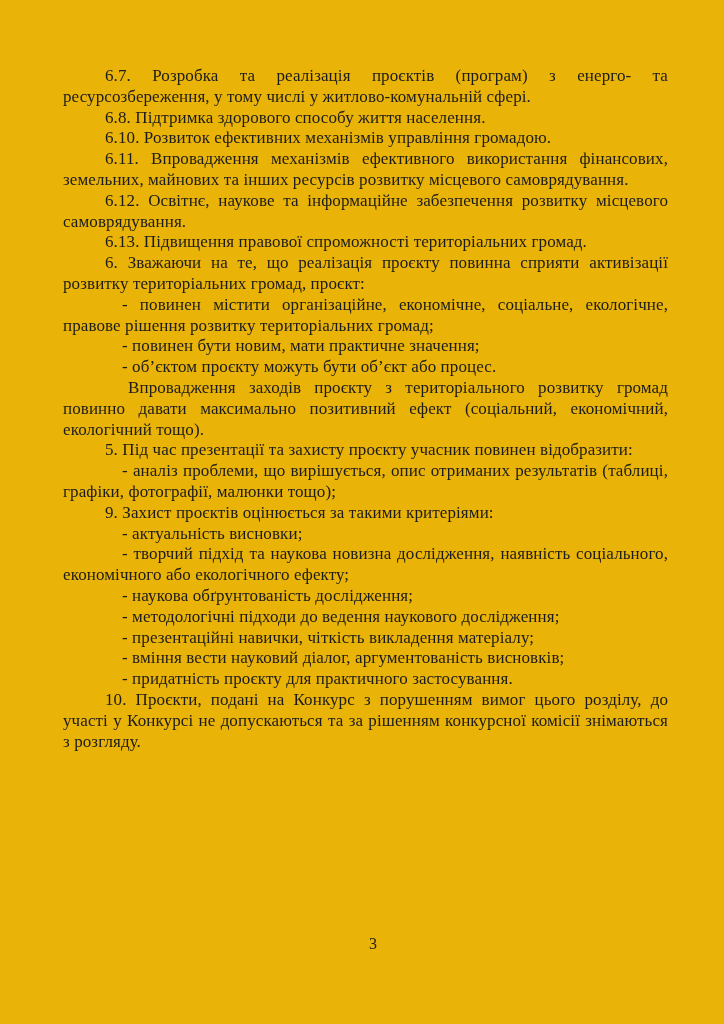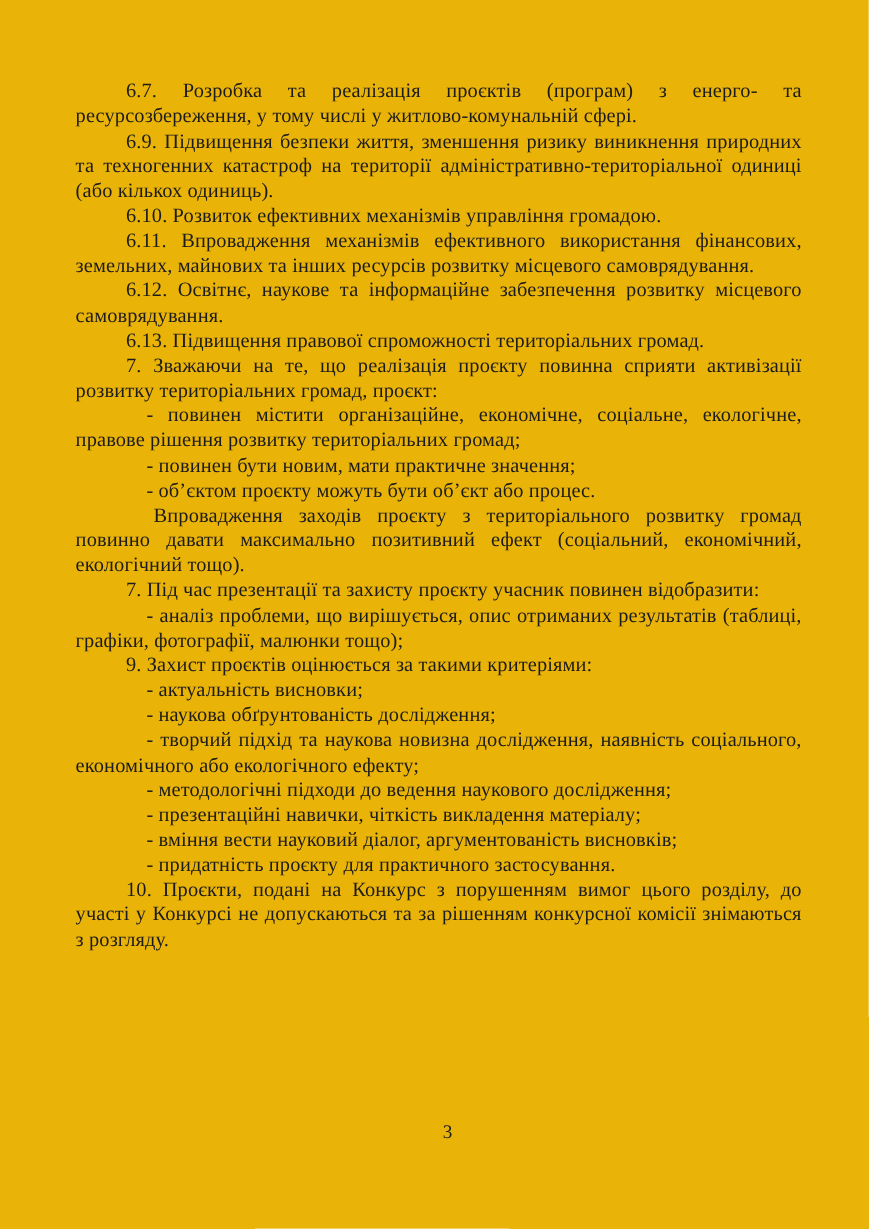--- a/index.html
+++ b/index.html
@@ -43,36 +43,36 @@
     font-size: 16px;
     line-height: 20px;
   }
 </style>
 </head>
 <body>
 
 <div class="page">
   <div class="doc-body">
       <p class="para numbered">6.7. Розробка та реалізація проєктів (програм) з енерго- та ресурсозбереження, у тому числі у житлово-комунальній сфері.</p>
-      <p class="para numbered">6.9. Підвищення безпеки життя, зменшення ризику виникнення природних та техногенних катастроф на території адміністративно-територіальної одиниці (або кількох одиниць).</p>
+      <p class="para numbered">6.8. Підтримка здорового способу життя населення.</p>
       <p class="para numbered">6.10. Розвиток ефективних механізмів управління громадою.</p>
       <p class="para numbered">6.11. Впровадження механізмів ефективного використання фінансових, земельних, майнових та інших ресурсів  розвитку місцевого самоврядування.</p>
       <p class="para numbered">6.12. Освітнє, наукове та інформаційне забезпечення розвитку місцевого самоврядування.</p>
       <p class="para numbered">6.13. Підвищення правової спроможності територіальних громад.</p>
-      <p class="para numbered">7. Зважаючи на те, що реалізація проєкту повинна сприяти активізації розвитку територіальних громад, проєкт:</p>
+      <p class="para numbered">6. Зважаючи на те, що реалізація проєкту повинна сприяти активізації розвитку територіальних громад, проєкт:</p>
       <p class="para dash">- повинен містити організаційне, економічне, соціальне, екологічне, правове рішення розвитку територіальних громад;</p>
       <p class="para dash">- повинен бути новим, мати практичне значення;</p>
       <p class="para dash">- об’єктом проєкту можуть бути об’єкт або процес.</p>
       <p class="para plain">Впровадження заходів проєкту з територіального розвитку громад повинно давати максимально позитивний ефект (соціальний, економічний, екологічний тощо).</p>
-      <p class="para numbered">7. Під час презентації та захисту проєкту учасник повинен відобразити:</p>
+      <p class="para numbered">5. Під час презентації та захисту проєкту учасник повинен відобразити:</p>
       <p class="para dash">- аналіз проблеми, що вирішується, опис отриманих результатів (таблиці, графіки, фотографії, малюнки тощо);</p>
       <p class="para numbered">9. Захист проєктів оцінюється за такими критеріями:</p>
       <p class="para dash">- актуальність висновки;</p>
+      <p class="para dash">- творчий підхід та наукова новизна дослідження, наявність соціального, економічного або екологічного ефекту;</p>
       <p class="para dash">- наукова обґрунтованість дослідження;</p>
-      <p class="para dash">- творчий підхід та наукова новизна дослідження, наявність соціального, економічного або екологічного ефекту;</p>
       <p class="para dash">- методологічні підходи до ведення наукового дослідження;</p>
       <p class="para dash">- презентаційні навички, чіткість викладення матеріалу;</p>
       <p class="para dash">- вміння вести науковий діалог, аргументованість висновків;</p>
       <p class="para dash">- придатність проєкту для практичного застосування.</p>
       <p class="para numbered">10. Проєкти, подані на Конкурс з порушенням вимог цього розділу, до участі у Конкурсі не допускаються та за рішенням конкурсної комісії знімаються з розгляду.</p>
     </div>
   <div class="page-number">3</div>
 </div>
 
 </body></html>

